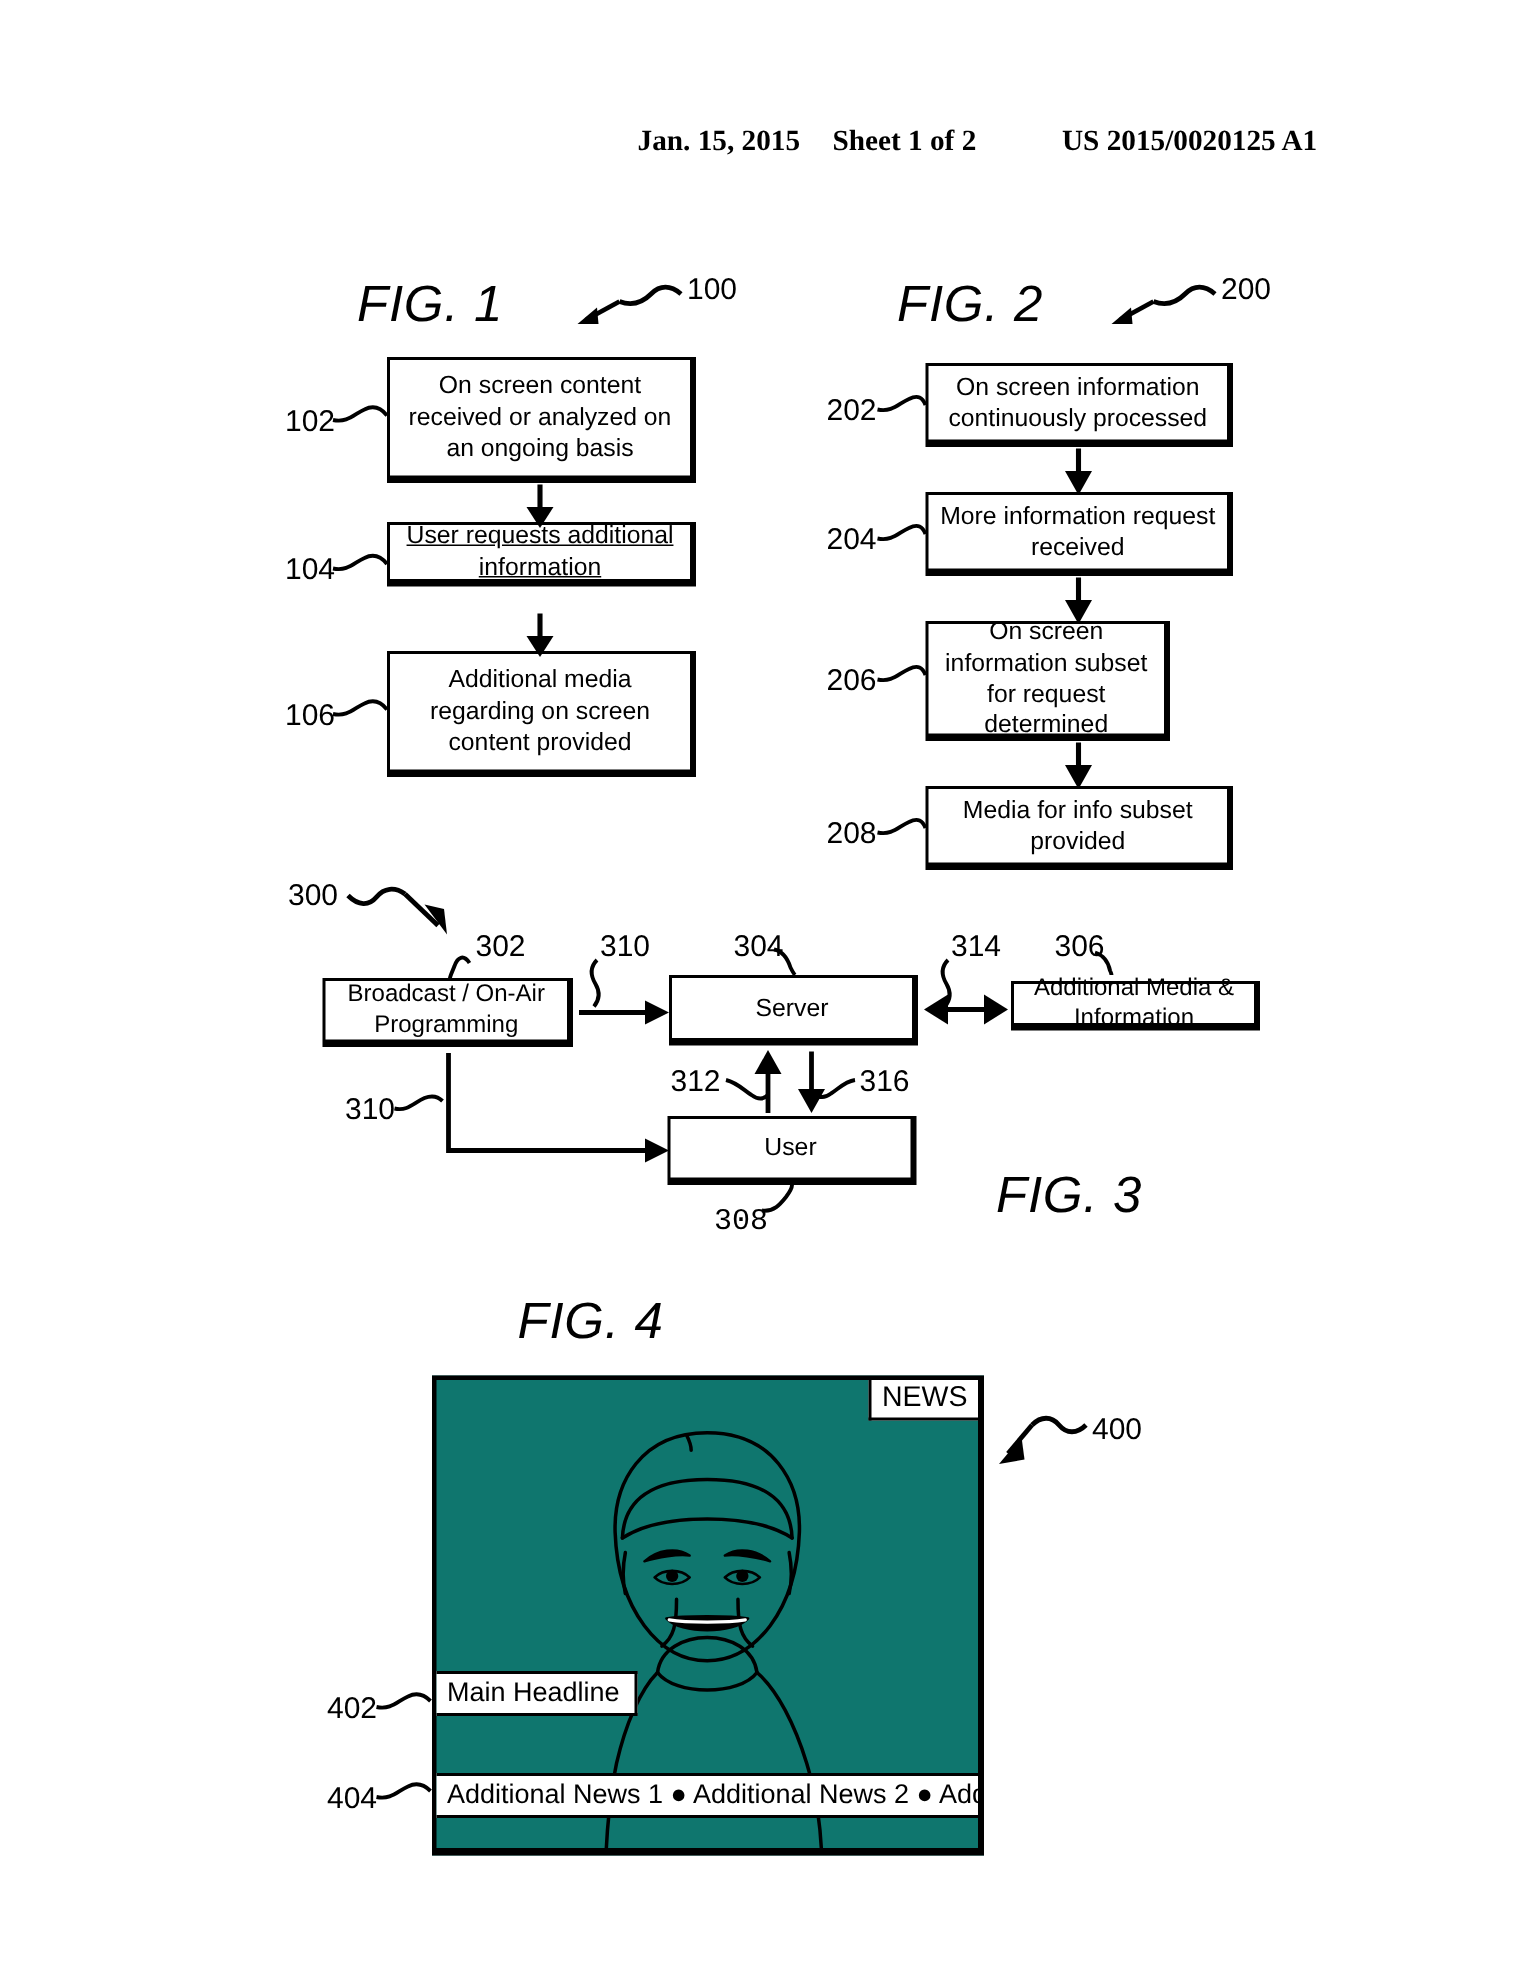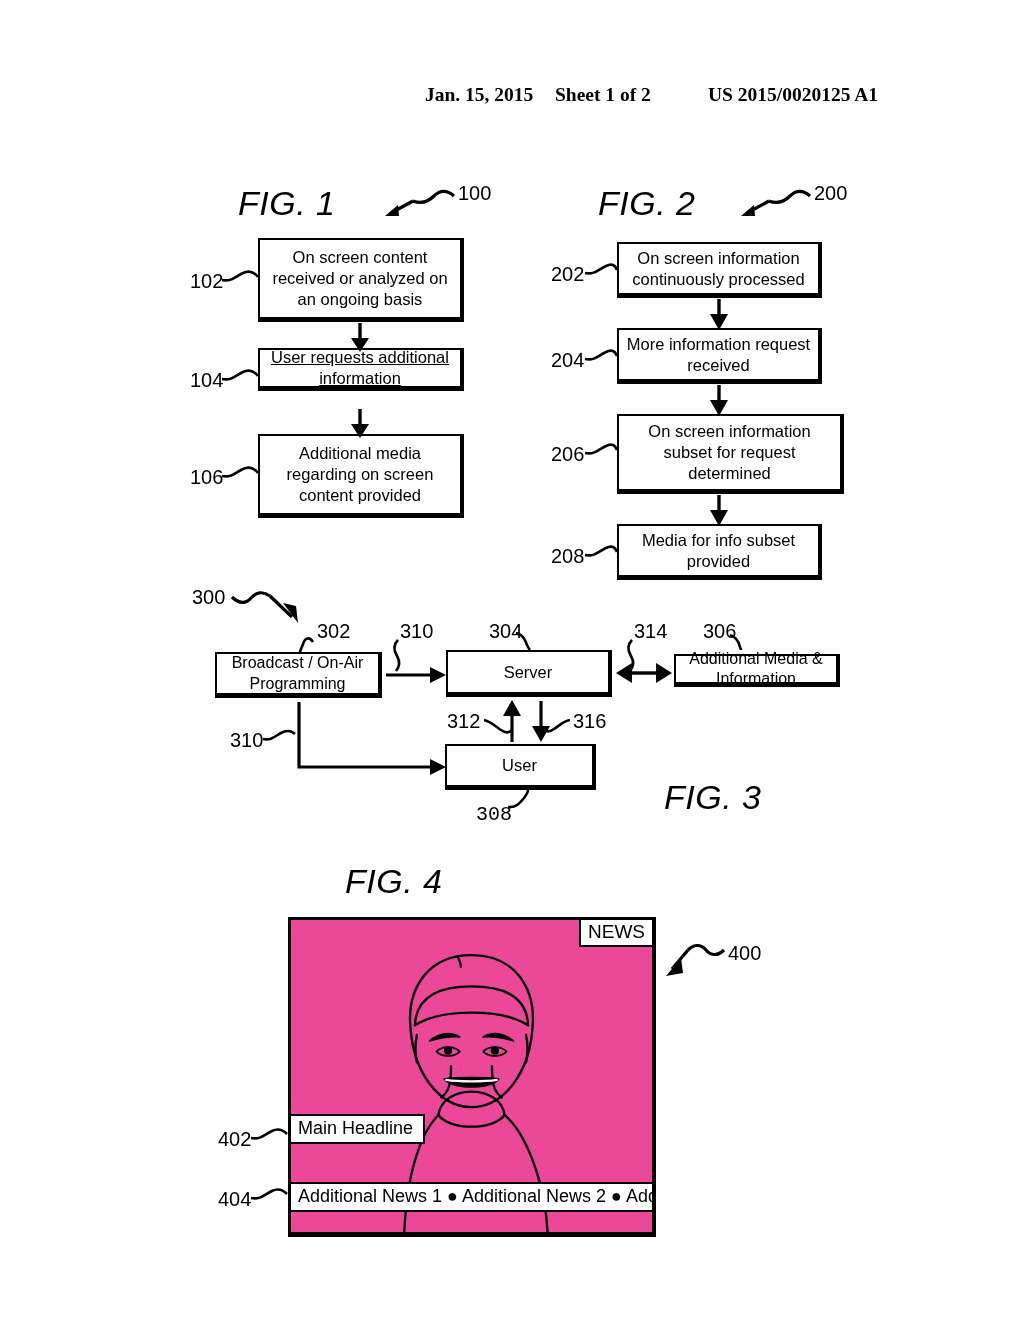--- a/index.html
+++ b/index.html
@@ -86,21 +86,21 @@
   #tv-frame {
     position: absolute;
     left: 288px;
     top: 917px;
     width: 368px;
     height: 320px;
     box-sizing: border-box;
     border: 3px solid #000;
     border-right-width: 4px;
     border-bottom-width: 5px;
-    background: #ec4899;
+    background: #0f766e;
     overflow: hidden;
   }
   #news-badge {
     position: absolute;
     right: 0px;
     top: 0px;
     border: 2px solid #000;
     border-top: none;
     border-right: none;
     background: #fff;
@@ -179,21 +179,21 @@
 <div class="box" style="left:617px; top:242px; width:205px; height:56px;">
   <span>On screen information continuously processed</span>
 </div>
 <div class="refnum" style="left:551px; top:263px;">202</div>
 
 <div class="box" style="left:617px; top:328px; width:205px; height:56px;">
   <span>More information request received</span>
 </div>
 <div class="refnum" style="left:551px; top:349px;">204</div>
 
-<div class="box" style="left:617px; top:414px; width:227px; height:80px;">
+<div class="box" style="left:617px; top:414px; width:163px; height:80px;">
   <span>On screen information subset for request determined</span>
 </div>
 <div class="refnum" style="left:551px; top:443px;">206</div>
 
 <div class="box" style="left:617px; top:524px; width:205px; height:56px;">
   <span>Media for info subset provided</span>
 </div>
 <div class="refnum" style="left:551px; top:545px;">208</div>
 
 <div class="refnum" style="left:192px; top:586px;">300</div>
@@ -206,21 +206,21 @@
 <div class="box" style="left:446px; top:650px; width:166px; height:47px; font-size:16.5px;">
   <span>Server</span>
 </div>
 <div class="refnum" style="left:489px; top:620px;">304</div>
 
 <div class="box" style="left:674px; top:654px; width:166px; height:33px; font-size:16px;">
   <span>Additional Media &amp; Information</span>
 </div>
 <div class="refnum" style="left:703px; top:620px;">306</div>
 
-<div class="box" style="left:445px; top:744px; width:151px; height:46px; font-size:16.5px;">
+<div class="box" style="left:445px; top:744px; width:166px; height:46px; font-size:16.5px;">
   <span>User</span>
 </div>
 <div class="refnum" style="left:476px; top:803px;font-family:Liberation Mono, monospace;">308</div>
 
 <div class="refnum" style="left:400px; top:620px;">310</div>
 <div class="refnum" style="left:230px; top:729px;">310</div>
 <div class="refnum" style="left:447px; top:710px;">312</div>
 <div class="refnum" style="left:634px; top:620px;">314</div>
 <div class="refnum" style="left:573px; top:710px;">316</div>
 

